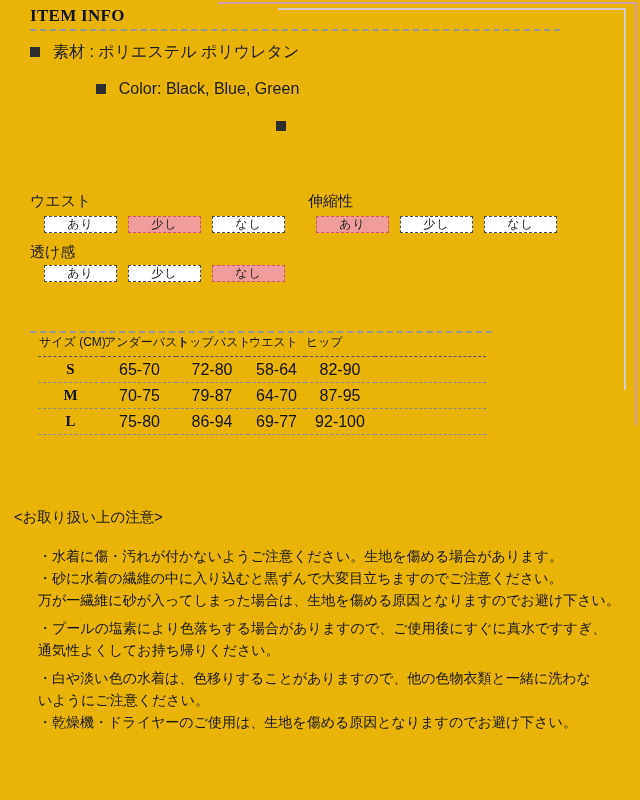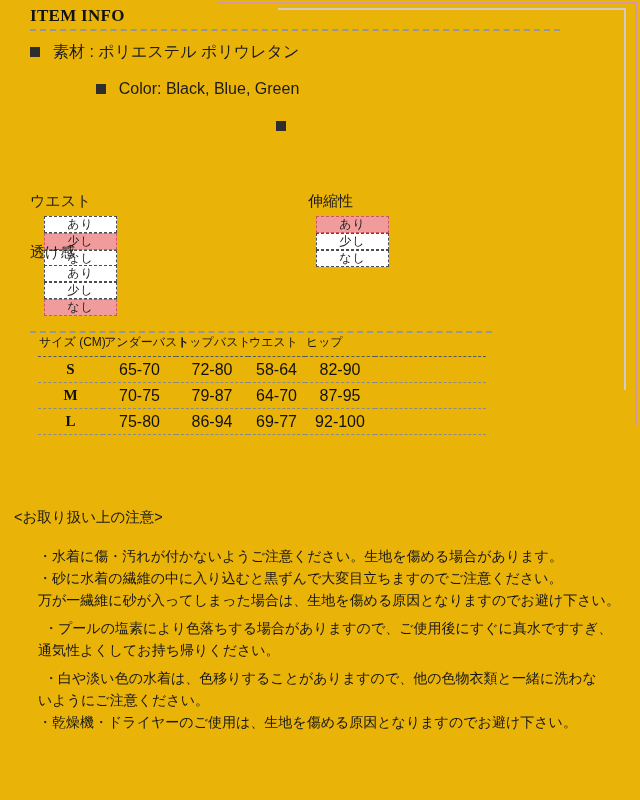--- a/index.html
+++ b/index.html
@@ -23,41 +23,41 @@
 
   
   .info-list{position:absolute;left:30px;top:42px;}
   .info-item{display:flex;align-items:center;height:20px;margin-bottom:17px;white-space:nowrap;justify-content:flex-end;}
   .sq{width:10px;height:10px;background:#2e2e2e;margin-right:13px;flex:0 0 auto;}
   .info-text{font-size:16px;color:#1b1b1b;}
 
   
   .fab-label{position:absolute;font-size:15px;color:#1b1b1b;white-space:nowrap;}
   .fl-0{left:30px;top:192px;} .fl-1{left:308px;top:192px;} .fl-2{left:30px;top:243px;}
-  .opt-row{position:absolute;display:flex;flex-direction:column;}
+  .opt-row{position:absolute;display:flex;gap:11px;}
   .or-0{left:44px;top:216px;} .or-1{left:316px;top:216px;} .or-2{left:44px;top:265px;}
   .opt{box-sizing:border-box;width:73px;height:17px;border:1px dashed #4c4c4c;background:#ffffff;
        display:flex;align-items:center;justify-content:center;font-size:12px;color:#222;
        letter-spacing:1px;}
   .opt.sel{background:#f19c9c;border-color:#cf5757;}
 
   
   table.size-table{position:absolute;left:38px;top:334px;width:448px;border-collapse:collapse;
                    table-layout:fixed;}
   .size-table th{font-size:12px;font-weight:normal;color:#161616;text-align:left;
                  padding:0 0 5px 1px;border-bottom:1px dashed #5a5a5a;white-space:nowrap;overflow:visible;}
   .size-table td{height:25px;text-align:center;font-size:16px;color:#111;
                  border-bottom:1px dashed #8a8a8a;padding:0;white-space:nowrap;}
   .size-table td.szl{font-family:"Liberation Serif",serif;font-weight:bold;font-size:15px;}
 
   
   .care-title{position:absolute;left:14px;top:508px;font-size:14.5px;color:#161616;white-space:nowrap;}
   .care-list{position:absolute;left:38px;top:545px;width:575px;}
   .care-line{font-size:14px;line-height:22px;color:#161616;white-space:nowrap;}
-  .care-line.gap{margin-top:6px;margin-left:6px;}
+  .care-line.gap{margin-top:6px;}
 </style>
 </head>
 <body>
 
 <div class="canvas">
 
   <div class="frame-outer"></div>
   <div class="frame-inner"></div>
 
   <div class="sec-title t-item">ITEM INFO</div>

